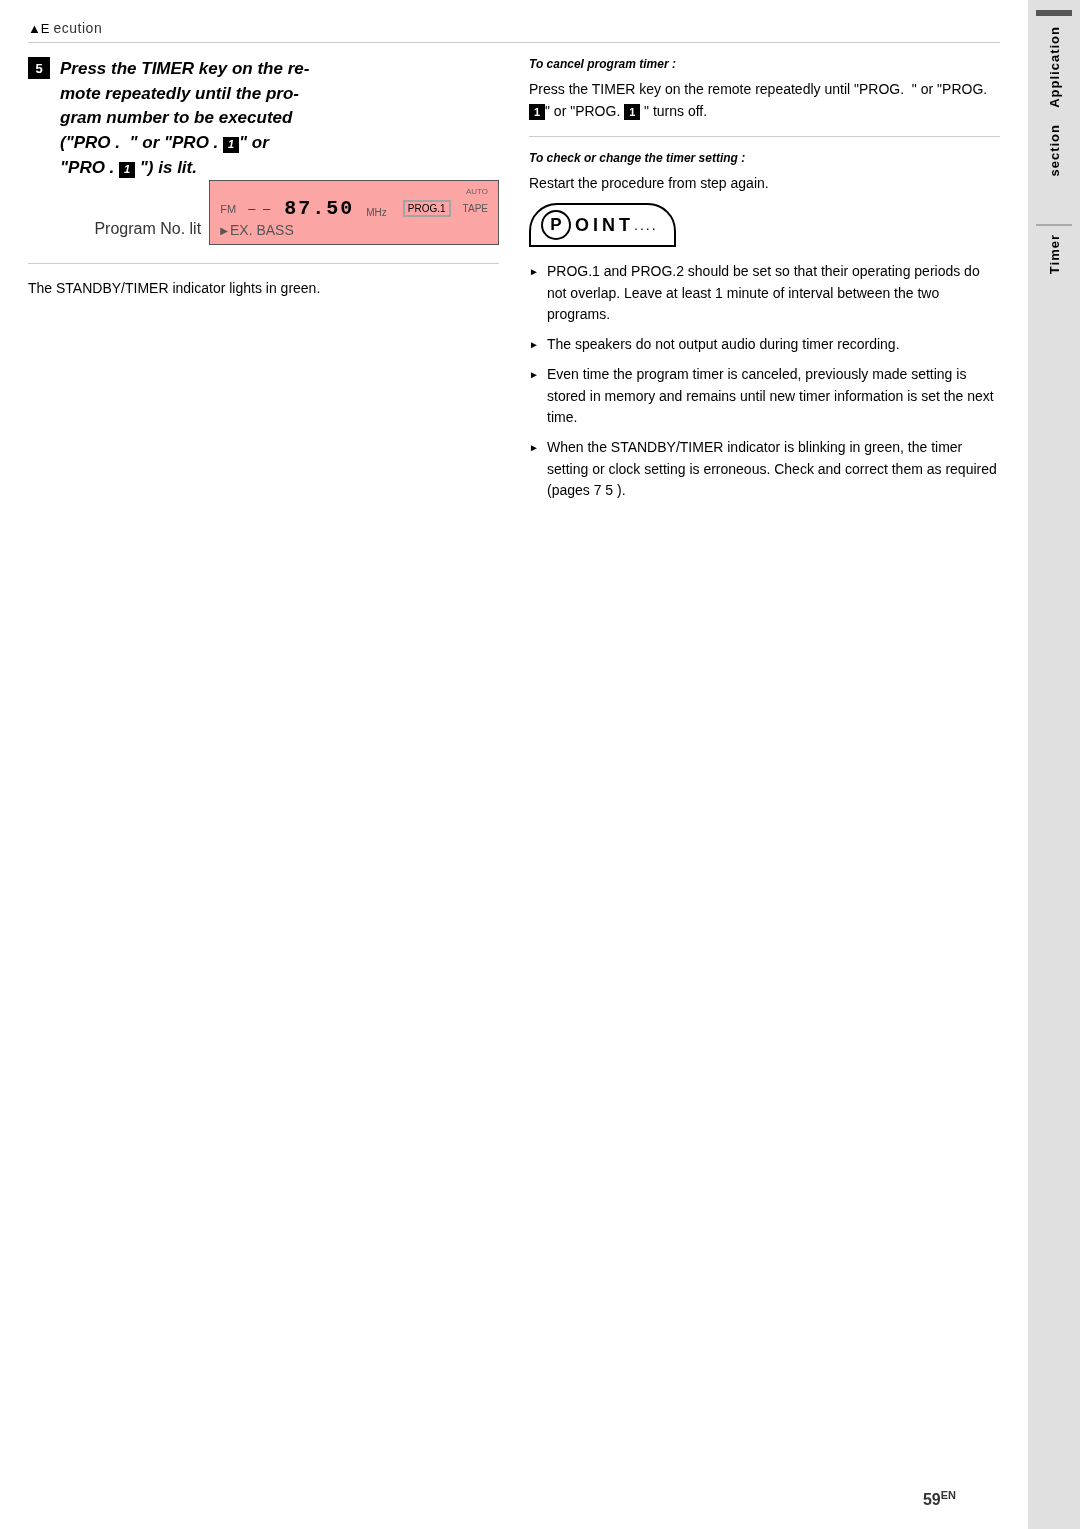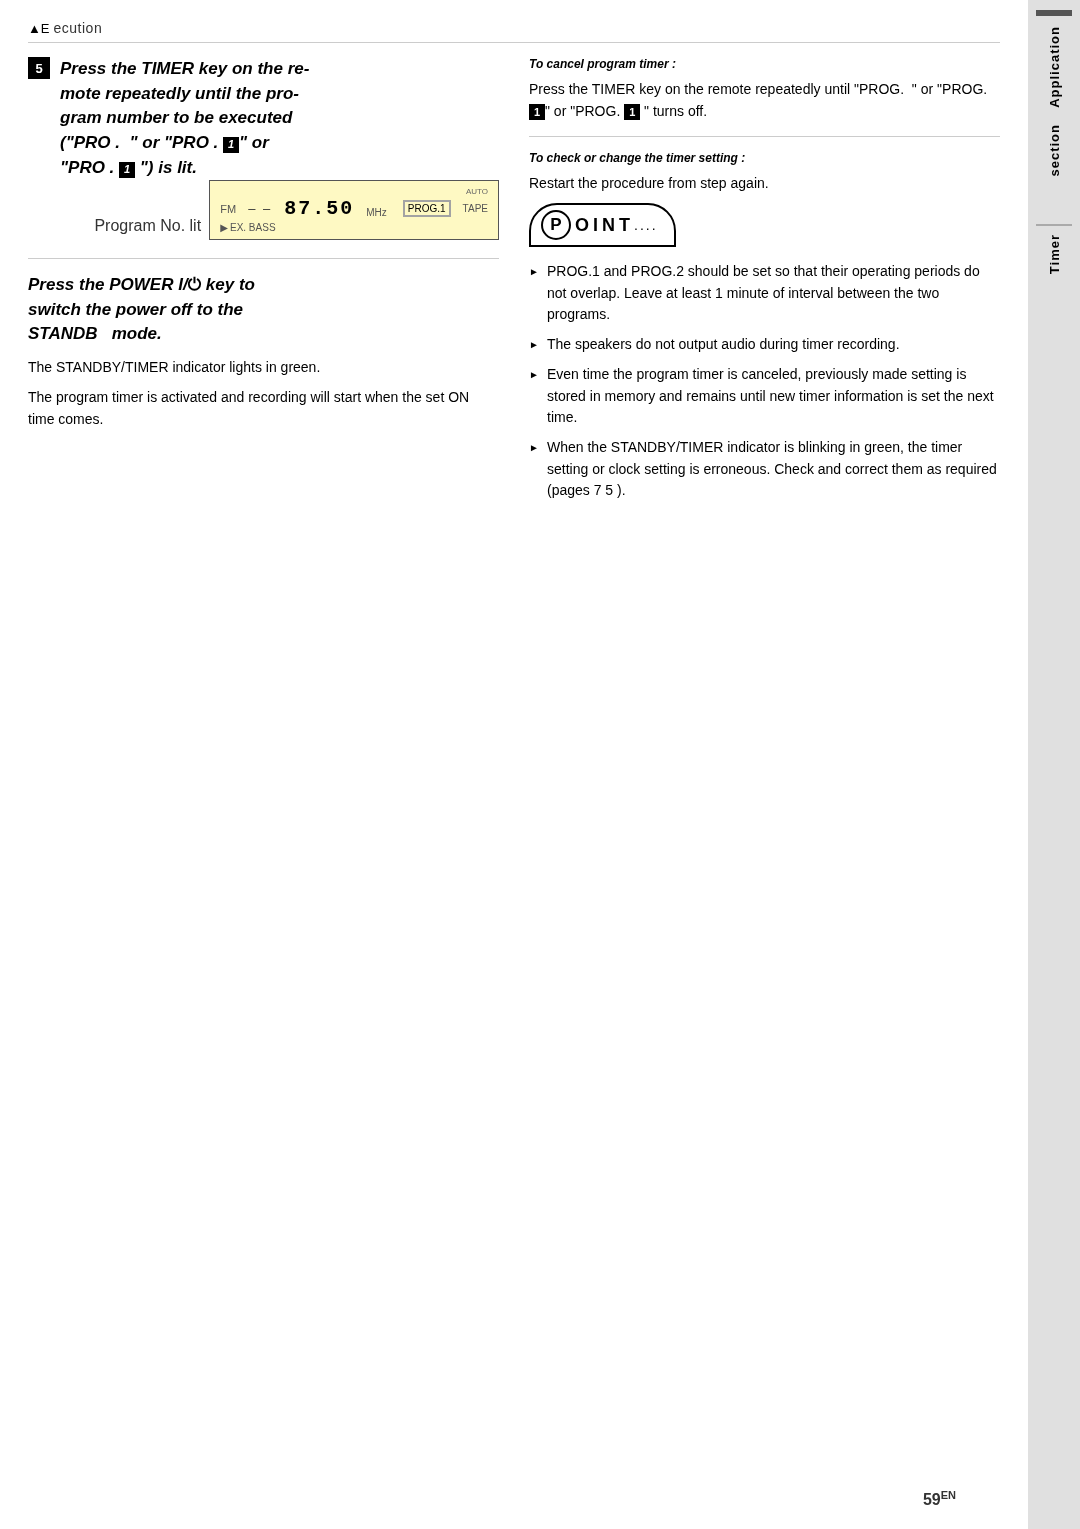--- a/index.html
+++ b/index.html
@@ -164,21 +164,21 @@
     .display-label {
       font-size: 16px;
       color: #333;
       margin-right: 4px;
     }
 
     .display-box {
       border: 1.5px solid #555;
       display: inline-block;
       padding: 6px 10px;
-      background: #fef9c3;
+      background: #fca5a5;
       min-width: 220px;
       position: relative;
     }
 
     .display-row {
       display: flex;
       align-items: center;
       gap: 12px;
     }
 
@@ -386,36 +386,30 @@
               <div class="display-row">
                 <span class="display-fm">FM</span>
                 <span style="font-size:13px; letter-spacing:2px; color:#333;">– –</span>
                 <span class="display-freq">87.50</span>
                 <span class="display-mhz">MHz</span>
                 <span class="display-prog">PROG.1</span>
                 <span class="display-tape">TAPE</span>
               </div>
               <div class="display-inner-row2">
                 <span class="display-play-icon">▶</span>
-                <span style="font-size:10px; color:#555;">EX. BASS</span>
+                <span style="font-size:14px; color:#555;">EX. BASS</span>
               </div>
             </div>
           </div>
         </div>
 
         <div class="section-divider"></div>
 
         <div class="power-block">
-          <div class="power-heading">
-            Press the POWER I/<span class="power-icon">⏻</span> key to<br>
-            switch the power off to the<br>
-            STANDB&nbsp;&nbsp; mode.
-          </div>
           <p class="body-text">The STANDBY/TIMER indicator lights in green.</p>
-          <p class="body-text">The program timer is activated and recording will start when the set ON time comes.</p>
         </div>
 
       </div>
 
       <div class="right-col">
 
         
         <div class="cancel-section">
           <div class="section-heading">To cancel program timer :</div>
           <p class="body-text">

